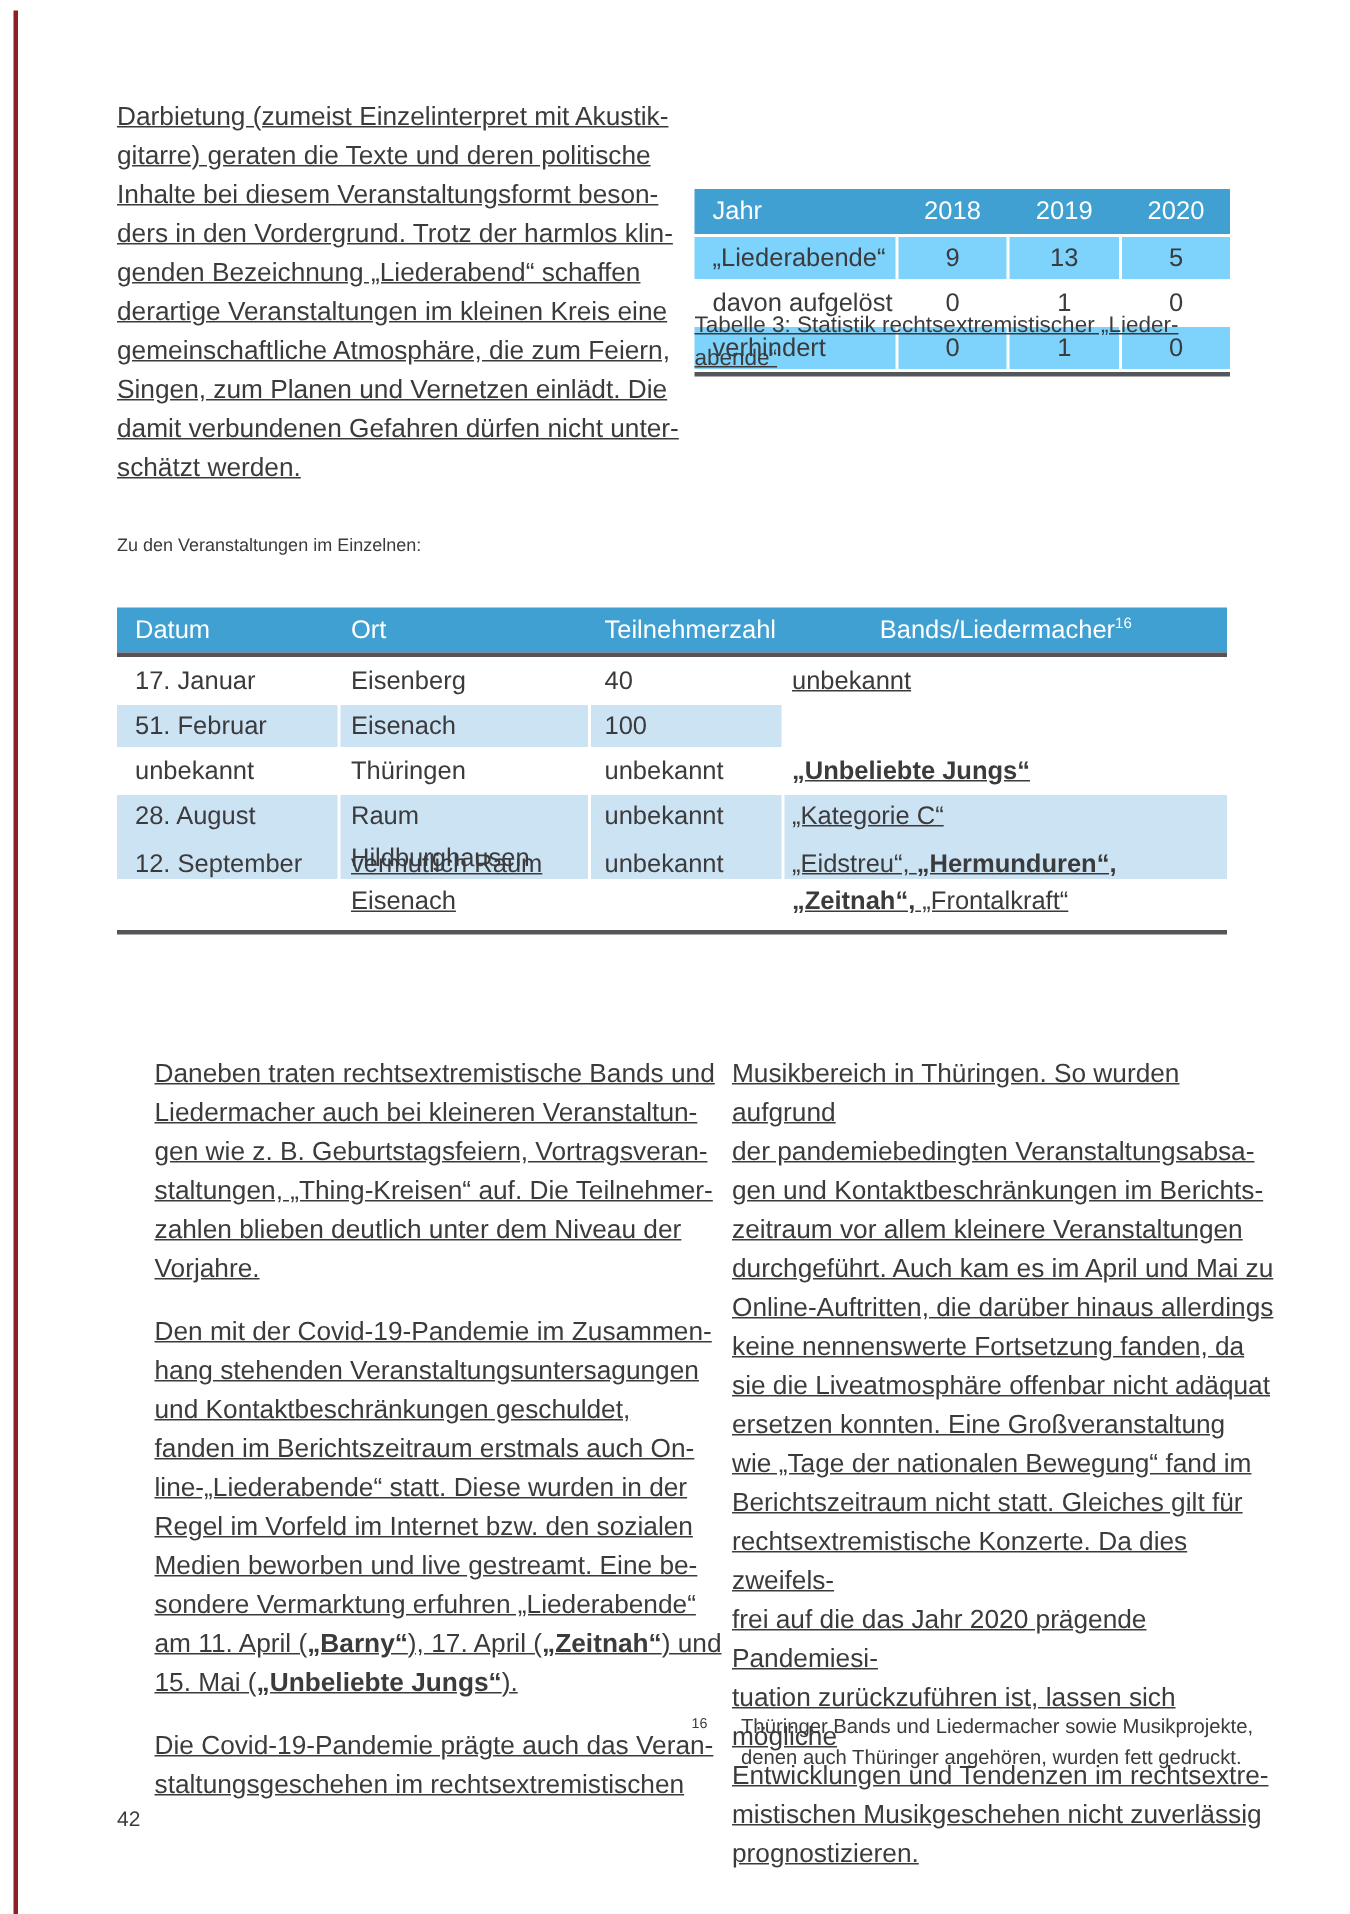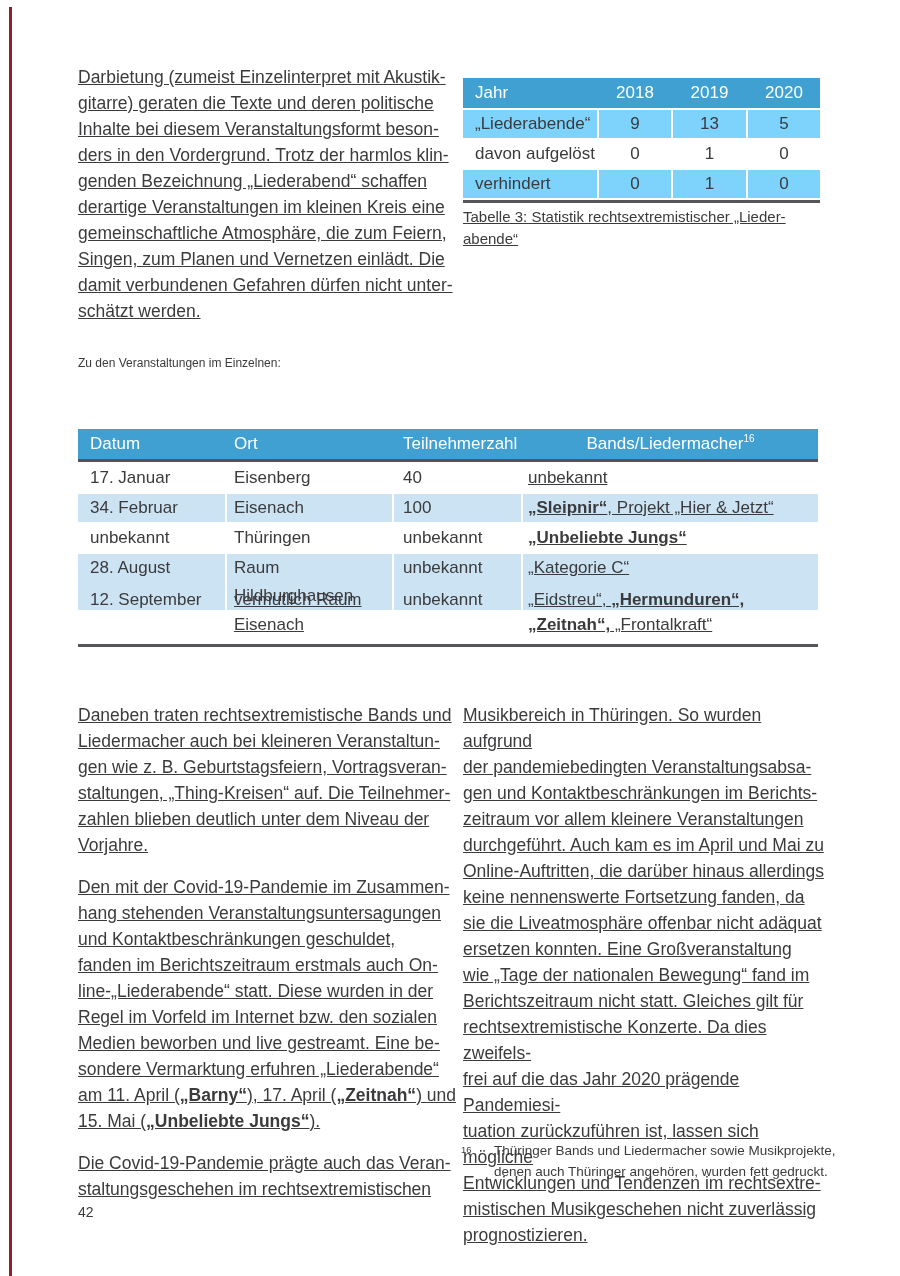--- a/index.html
+++ b/index.html
@@ -11,52 +11,52 @@
   
   .chapter-bar { position:absolute; left:9px; top:7px; width:3px; height:1269px; background:#8e1f27; }
 
   .para { white-space:pre-line;text-decoration:underline; }
   .b { font-weight:bold; }
 
   .intro { position:absolute; left:78px; top:64px; width:380px; font-size:17.5px; line-height:26px; }
 
   
   .t3 { position:absolute; left:463px; top:78px; width:357px; font-size:17px; }
-  .t3-row { display:grid; grid-template-columns:134px 72px 73px 72px; column-gap:2px; }
+  .t3-row { display:grid; grid-template-columns:134px 72px 73px 72px; column-gap:2px;margin-top:48px; }
   .t3-head { background:#3fa0d1; color:#ffffff; height:30px; line-height:30px; }
   .t3-body { margin-top:2px; height:28px; line-height:28px; }
   .t3 .lab { padding-left:12px; text-align:left; }
   .t3 .num { text-align:center; }
   .t3-body.shade .cell { background:#7dd3fc; }
   .t3-rule { margin-top:2px; height:3px; background:#55565a; }
   .caption3 { position:absolute; left:463px; top:206px; width:345px; font-size:15px; line-height:22px; }
 
   .lead { position:absolute; left:78px; top:356px; font-size:12px; }
 
   
   .t4 { position:absolute; left:78px; top:405px; width:740px; font-size:17px; }
   .t4-row { display:grid; grid-template-columns:147px 165px 127px 1fr; column-gap:2px; }
-  .t4-head { background:#3fa0d1; color:#ffffff; height:30px; line-height:30px;margin-top:24px; }
+  .t4-head { background:#3fa0d1; color:#ffffff; height:30px; line-height:30px; }
   .t4-hrule { height:3px; background:#5a5156; }
   .t4-body { margin-top:2px; height:28px; line-height:28px; }
   .t4-body.shade .cell { background:#cce3f3; }
   .t4-body.tall { height:auto; }
   .t4-body.tall .cell { height:auto; line-height:25px; padding-top:3px; padding-bottom:5px; }
   .t4 .c1 { padding-left:12px; }
   .t4 .c2 { padding-left:7px; }
   .t4 .c3 { padding-left:9px; }
   .t4 .c4 { padding-left:5px; }
   .t4 .h4 { text-align:center; padding-left:0; }
   .t4-rule { margin-top:2px; height:3px; background:#55565a; }
   .caption4 { position:absolute; left:78px; top:622px; width:620px; font-size:15px; line-height:22px; }
 
   .sup { font-size:10px; vertical-align:super; line-height:0; }
 
   
-  .col { position:absolute; top:702px; font-size:17.5px; line-height:26px; }
+  .col { position:absolute; top:702px; font-size:17.5px; line-height:26px;margin-left:25px; }
   .col-left  { left:78px;  width:380px; }
   .col-right { left:463px; width:370px; }
   .col .para { margin:0 0 16px 0; }
 
   
   .footnote { position:absolute; left:461px; top:1140px; width:376px; font-size:13.5px; line-height:21px; display:flex; }
   .footnote .fn-marker { font-size:9.5px; line-height:18px; padding-top:1px; width:17px; flex:none; }
   .footnote .fn-text { white-space:pre-line;margin-left:16px; }
   .page-number { position:absolute; left:78px; top:1204px; font-size:14px; }
 </style>
@@ -118,24 +118,23 @@
     </div>
     <div class="t4-hrule"></div>
 
     <div class="t4-row t4-body">
       <div class="cell c1">17. Januar</div>
       <div class="cell c2">Eisenberg</div>
       <div class="cell c3">40</div>
       <div class="cell c4 para"><span>unbekannt</span></div>
     </div>
     <div class="t4-row t4-body shade">
-      <div class="cell c1">34. Februar</div>
+      <div class="cell c1">51. Februar</div>
       <div class="cell c2">Eisenach</div>
       <div class="cell c3">100</div>
-      <div class="cell c4 para"><span class="b">„Sleipnir“</span><span>, Projekt „Hier &amp; Jetzt“</span></div>
     </div>
     <div class="t4-row t4-body">
       <div class="cell c1">unbekannt</div>
       <div class="cell c2">Thüringen</div>
       <div class="cell c3">unbekannt</div>
       <div class="cell c4 para"><span class="b">„Unbeliebte Jungs“</span></div>
     </div>
     <div class="t4-row t4-body shade">
       <div class="cell c1">28. August</div>
       <div class="cell c2">Raum Hildburghausen</div>

